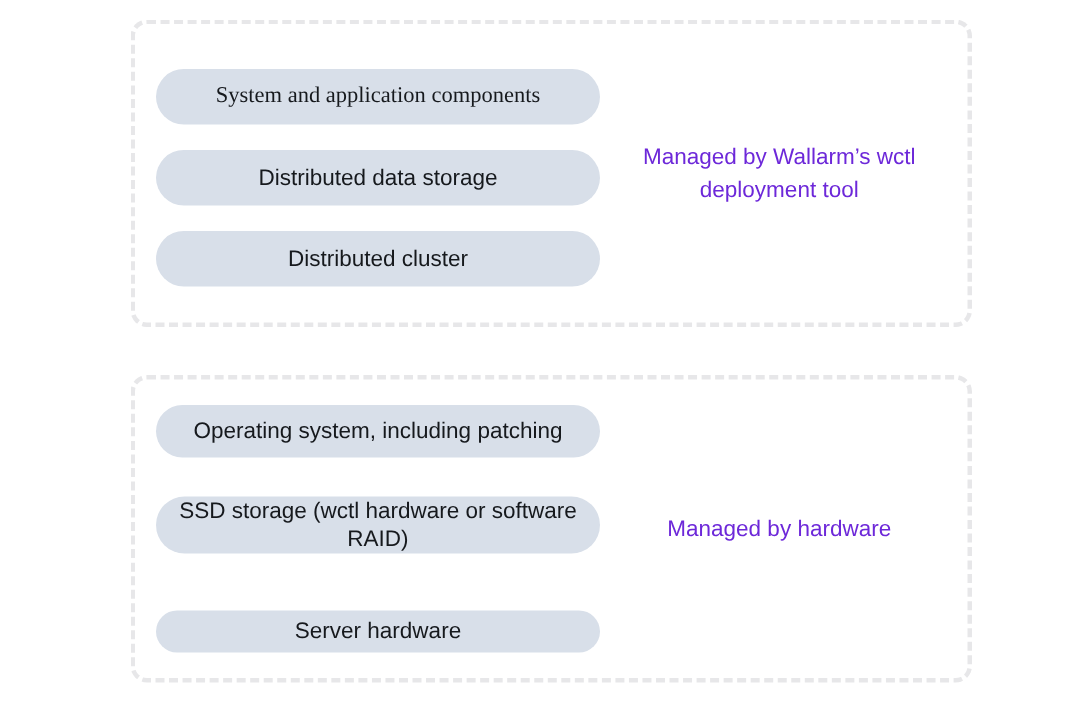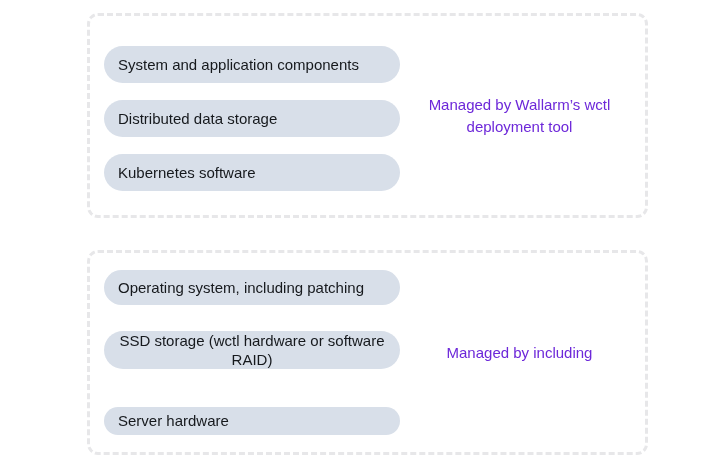--- a/index.html
+++ b/index.html
@@ -68,38 +68,39 @@
   .pill {
     width: 296px;
     box-sizing: border-box;
     background: #d8dfe9;
     border-radius: 20px;
     color: #16191d;
     font-size: 15px;
     line-height: 19px;
     display: flex;
     align-items: center;
-    justify-content: flex-start;
+    justify-content: center;
     text-align: center;
     padding: 0 14px;
   }
 
   .pill-single {
     height: 37px;
     margin-bottom: 17px;
   }
 
   .pill-double {
     height: 46px;
     margin-bottom: 6px;
   }
 
   .pill-align-left {
-    justify-content: flex-start;
+    justify-content: center;
     text-align: left;
+    font-family: Liberation Serif, serif;
   }
 
   .pill-spacer-before {
     margin-top: 12px;
   }
 
   .group-caption-wrap {
     flex: 1 1 auto;
     display: flex;
     align-items: center;
@@ -122,38 +123,38 @@
 
   <div class="group group-managed-by-wallarm">
     <div class="group-items">
       <div class="pill pill-single pill-align-left">
         <span>System and application components</span>
       </div>
       <div class="pill pill-single">
         <span>Distributed data storage</span>
       </div>
       <div class="pill pill-single">
-        <span>Kubernetes software</span>
+        <span>Distributed cluster</span>
       </div>
     </div>
     <div class="group-caption-wrap">
       <div class="group-caption">Managed by Wallarm’s wctl deployment tool</div>
     </div>
   </div>
 
   <div class="group group-managed-by-customer">
     <div class="group-items">
       <div class="pill pill-double">
         <span>Operating system, including patching</span>
       </div>
       <div class="pill pill-double">
         <span>SSD storage (wctl hardware or software RAID)</span>
       </div>
       <div class="pill pill-single pill-spacer-before">
         <span>Server hardware</span>
       </div>
     </div>
     <div class="group-caption-wrap">
-      <div class="group-caption">Managed by including</div>
+      <div class="group-caption">Managed by hardware</div>
     </div>
   </div>
 
 </div>
 
 </body></html>

